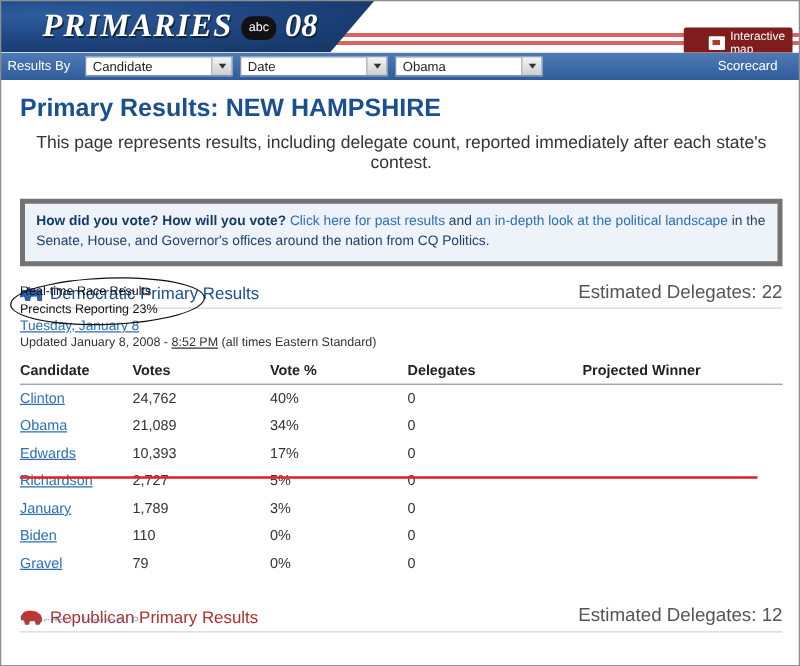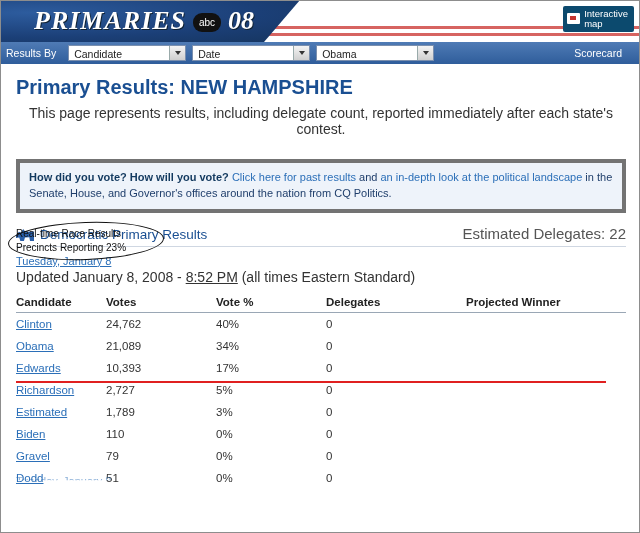--- a/index.html
+++ b/index.html
@@ -68,25 +68,25 @@
     left: 228px; top: 6px;
     font-family: "Liberation Serif", serif;
     font-weight: bold;
     font-style: italic;
     font-size: 26px;
     color: #ffffff;
     text-shadow: 1px 1px 0 #123;
   }
   .interactive-map {
     position: absolute;
-    right: 6px; top: 6px;
-    background: #0c4a6e;
+    right: 6px; top: 22px;
+    background: #7f1d1d;
     color: #fff;
     font-size: 9.5px;
-    padding: 3px 6px 3px 4px;
+    padding: 3px 6px 3px 20px;
     display: flex;
     align-items: center;
     gap: 4px;
     border-radius: 2px;
     line-height: 1.05;
   }
   .map-glyph {
     width: 13px; height: 11px;
     background: #fff;
     display: inline-block;
@@ -206,21 +206,21 @@
     font-size: 15px;
     color: #555;
   }
   .date-line {
     color: #2b6fb8;
     font-size: 11px;
     margin: 8px 0 2px 0;
     text-decoration: underline;
   }
   .updated-line {
-    font-size: 14px;
+    font-size: 10px;
     color: #333;
     margin-bottom: 8px;
   }
   .updated-line .time { text-decoration: underline; }
   
   .annot {
     position: absolute;
     font-family: "Liberation Sans", sans-serif;
     color: #111;
     font-size: 10px;
@@ -388,50 +388,50 @@
           <td class="col-win"></td>
         </tr>
         <tr>
           <td class="cand"><a href="#">Richardson</a></td>
           <td class="col-votes">2,727</td>
           <td class="col-pct">5%</td>
           <td class="col-del">0</td>
           <td class="col-win"></td>
         </tr>
         <tr>
-          <td class="cand"><a href="#">Estimated</a></td>
+          <td class="cand"><a href="#">January</a></td>
           <td class="col-votes">1,789</td>
           <td class="col-pct">3%</td>
           <td class="col-del">0</td>
           <td class="col-win"></td>
         </tr>
         <tr>
           <td class="cand"><a href="#">Biden</a></td>
           <td class="col-votes">110</td>
           <td class="col-pct">0%</td>
           <td class="col-del">0</td>
           <td class="col-win"></td>
         </tr>
         <tr>
           <td class="cand"><a href="#">Gravel</a></td>
           <td class="col-votes">79</td>
           <td class="col-pct">0%</td>
           <td class="col-del">0</td>
           <td class="col-win"></td>
         </tr>
-        <tr>
-          <td class="cand"><a href="#">Dodd</a></td>
-          <td class="col-votes">51</td>
-          <td class="col-pct">0%</td>
-          <td class="col-del">0</td>
-          <td class="col-win"></td>
-        </tr>
       </tbody>
     </table>
 
+    <div class="section-head rep-section">
+      <div class="section-title rep">
+        <span class="elephant"></span>
+        <span>Republican Primary Results</span>
+      </div>
+      <div class="delegates-note">Estimated Delegates: 12</div>
+    </div>
 
     <div class="cut-text">Tuesday, January 8</div>
   </div>
 
   <div class="ellipse"></div>
   <div class="annot annot-rt">Real-time Race Results</div>
   <div class="annot annot-pr">Precincts Reporting 23%</div>
   <div class="redline"></div>
 
   <div class="page-border"></div>

